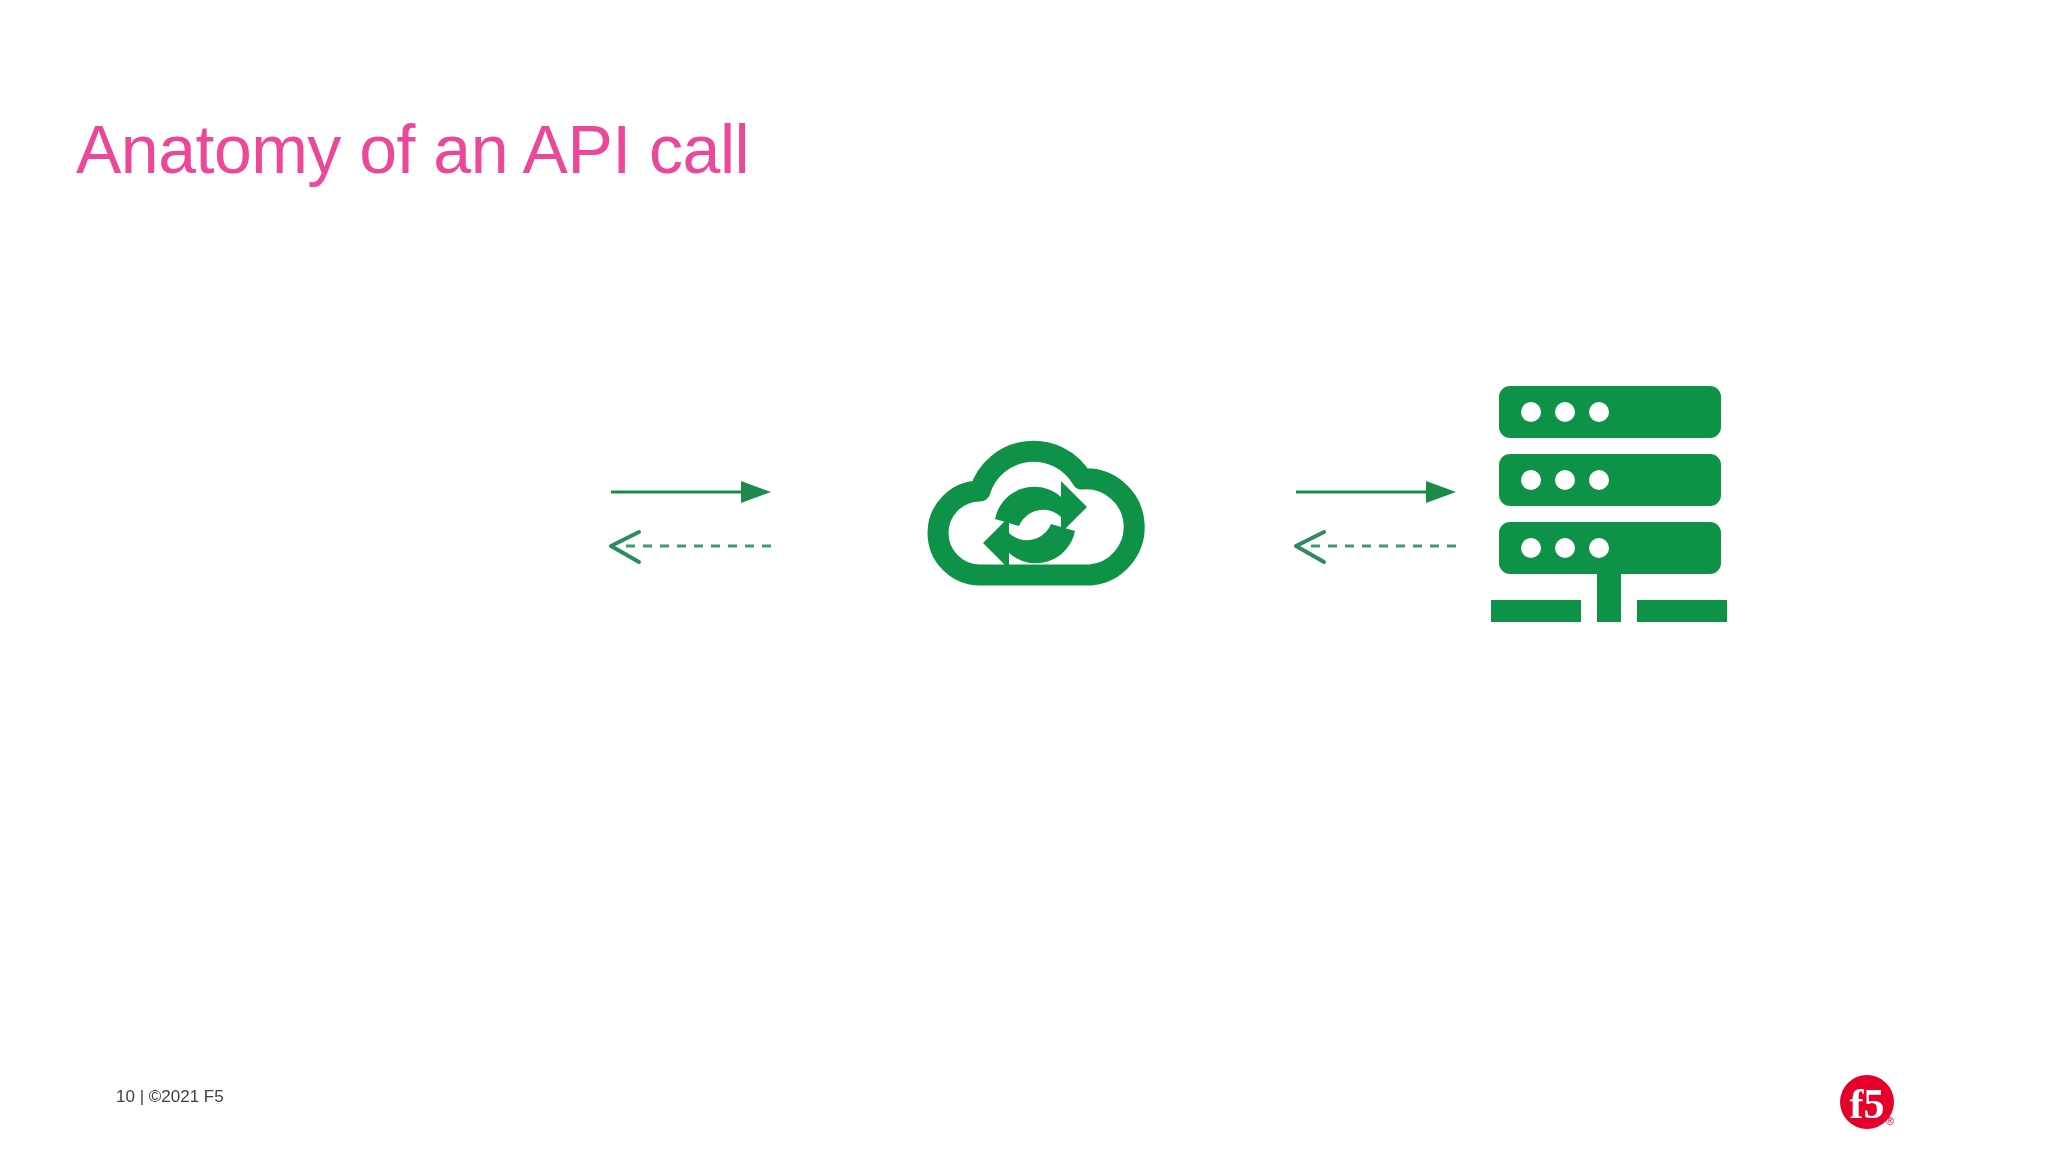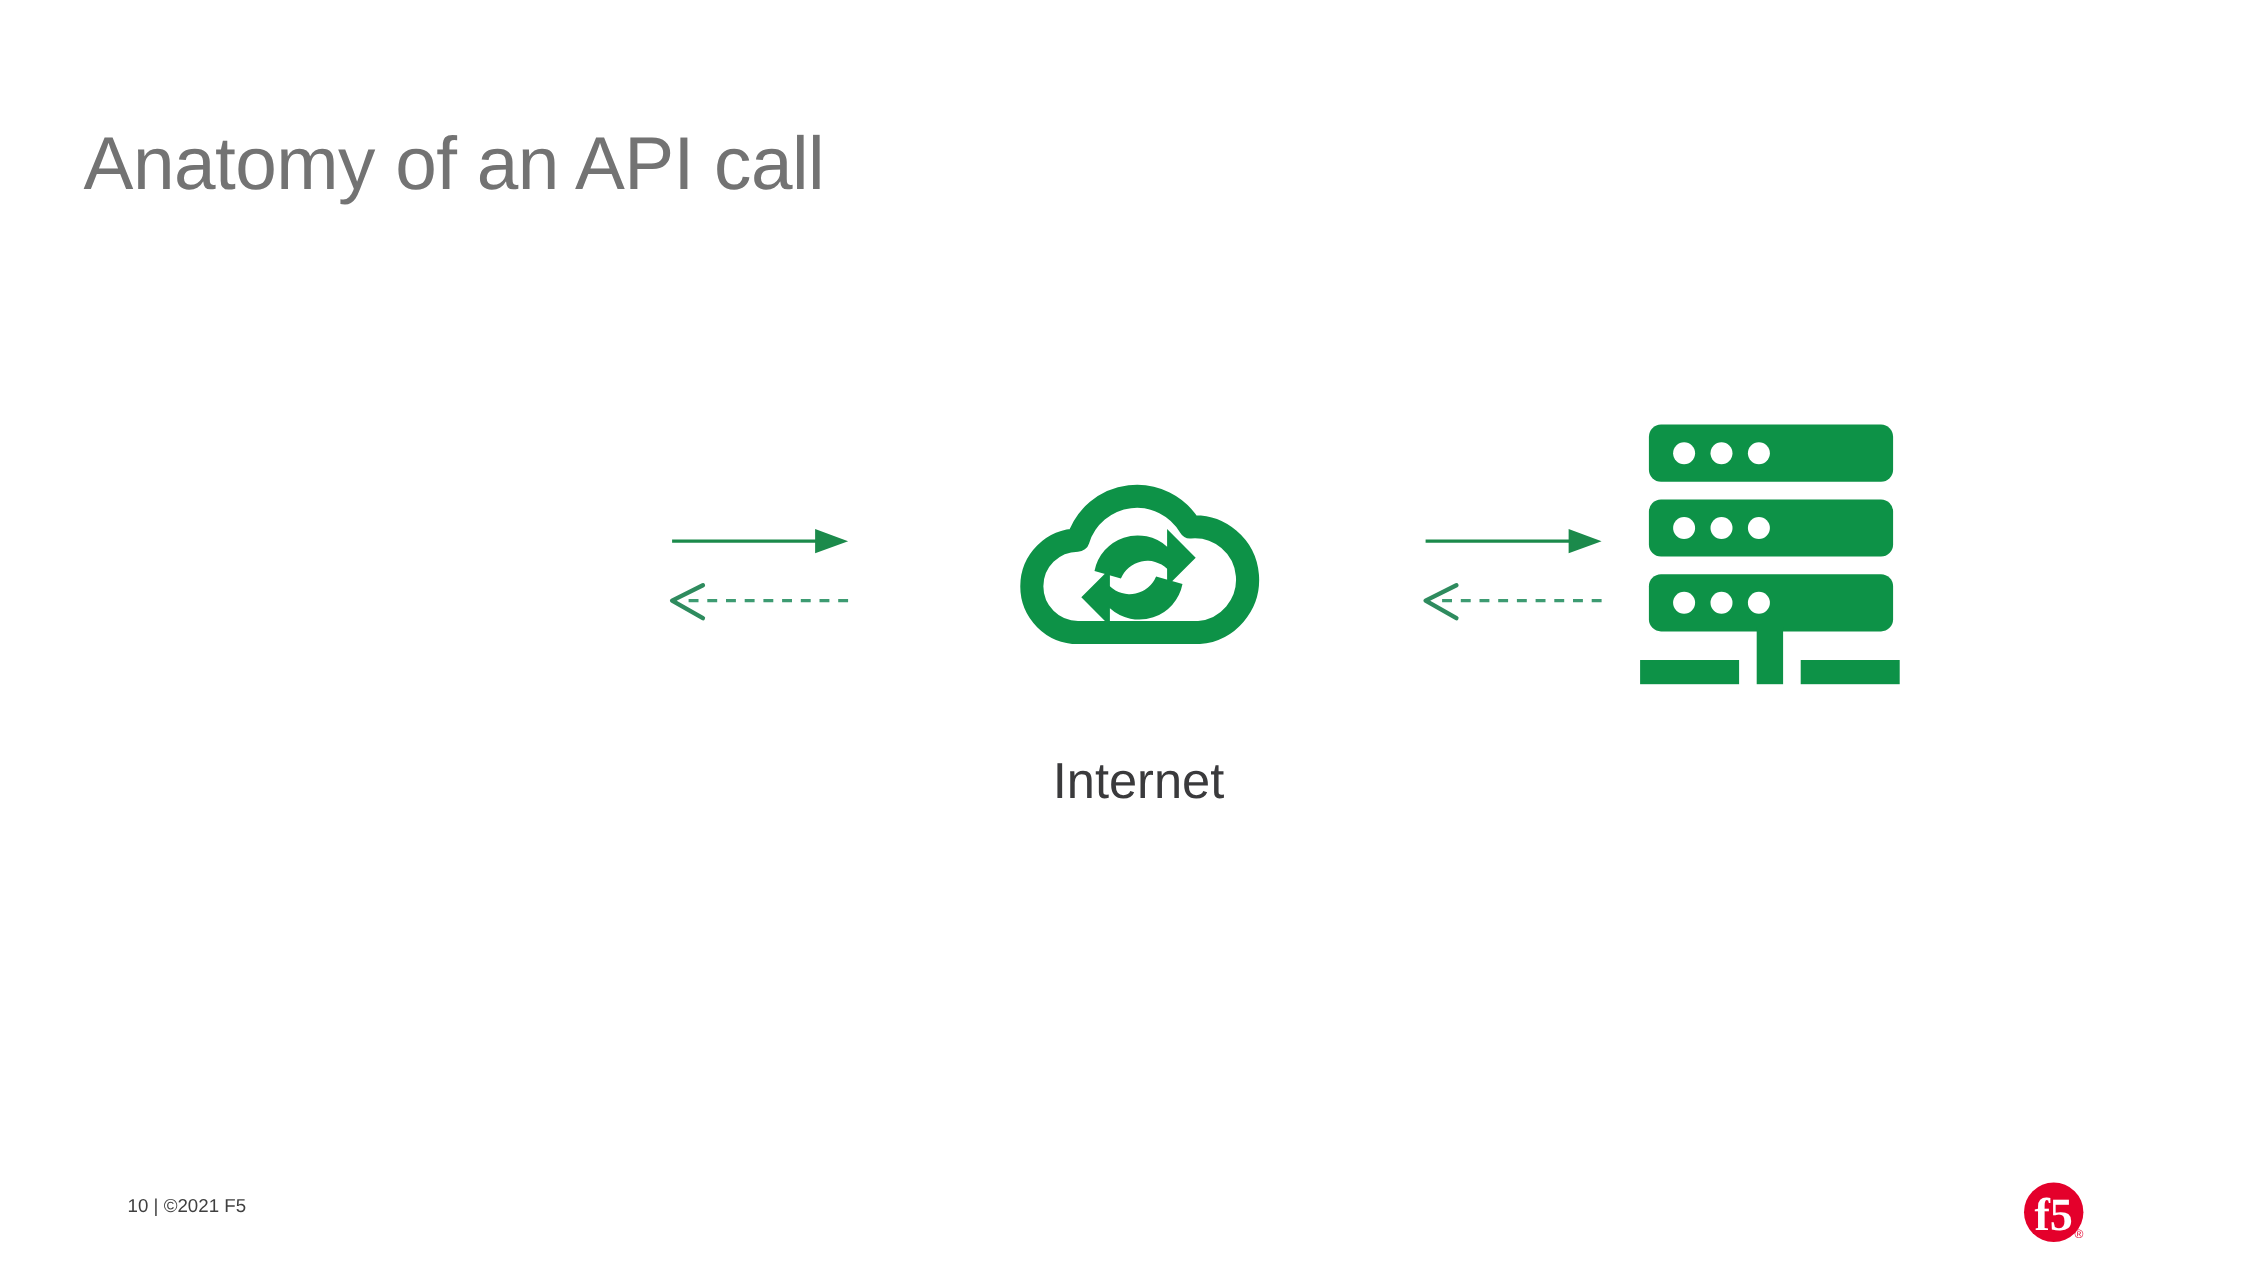--- a/index.html
+++ b/index.html
@@ -16,21 +16,21 @@
     background: #ffffff;
   }
 
   
   #slide-title {
     position: absolute;
     left: 76px;
     top: 112px;
     font-size: 68px;
     font-weight: 400;
-    color: #737373;
+    color: #ec4899;
     letter-spacing: -0.5px;
     white-space: nowrap;
     line-height: 1.1;
   }
 
   
   #diagram {
     position: absolute;
     left: 0;
     top: 380px;
@@ -117,21 +117,20 @@
                    A26 26 0 0 0 -16 1
                    Z"></path>
           <path d="M40 6
                    A40 40 0 0 1 -26 28
                    L-26 44 L-52 18 L-26 -8 L-26 8
                    A26 26 0 0 0 16 -1
                    Z"></path>
         </g>
       </svg>
     </div>
-    <div class="node-label">Internet</div>
   </div>
 
   <div class="node" id="node-apis">
     <div class="icon-wrap">
       <svg width="250" height="250" viewBox="0 0 250 250">
 
         <rect x="14" y="6" width="222" height="52" rx="11" fill="#0D9247"></rect>
         <circle cx="46" cy="32" r="10" fill="#ffffff"></circle>
         <circle cx="80" cy="32" r="10" fill="#ffffff"></circle>
         <circle cx="114" cy="32" r="10" fill="#ffffff"></circle>

